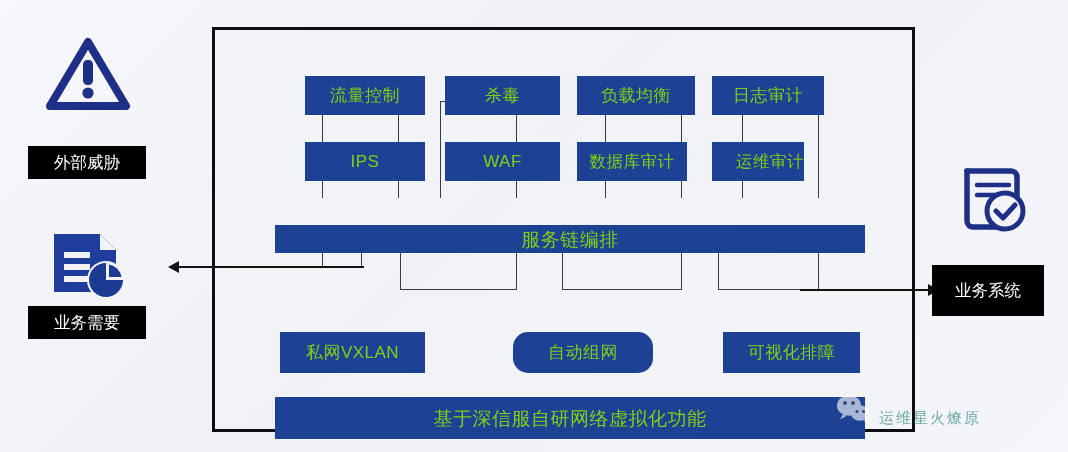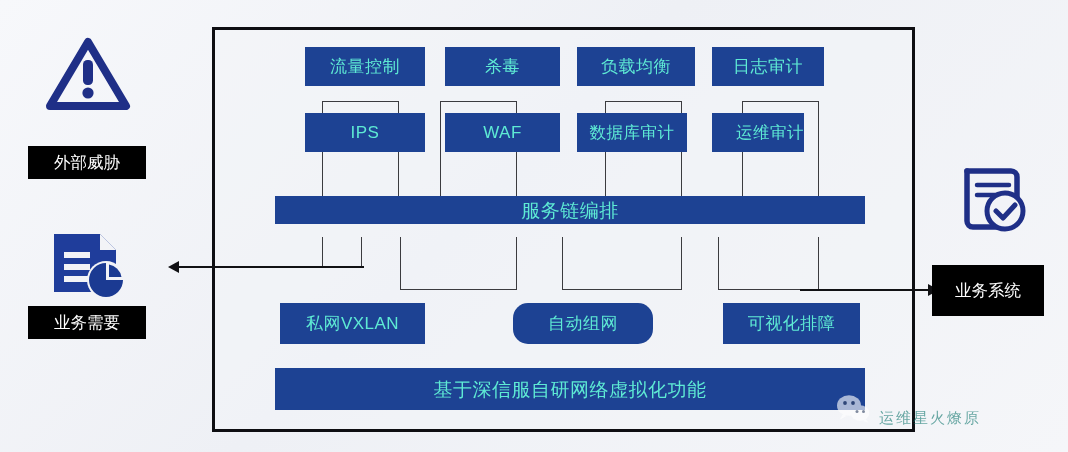--- a/index.html
+++ b/index.html
@@ -37,29 +37,30 @@
     width: 703px;
     height: 405px;
     border: 3px solid #0e0e12;
     box-sizing: border-box;
     background: rgba(243,244,248,0.55);
   }
 
   
   .bluebox {
     background: #1d4293;
-    color: #5eead4;
+    color: #84cc16;
     display: flex;
     align-items: center;
     justify-content: center;
     box-sizing: border-box;
     font-size: 17px;
     letter-spacing: 0.5px;
     line-height: 1;
     white-space: nowrap;
+    margin-top: 29px;
   }
   .bluebox.small { font-size: 16.5px; }
   .bluebox.wide  { font-size: 19px; }
 
   
   .bracket {
     border: 1.6px solid #3b3b3f;
     border-top: 1.6px solid #3b3b3f;
     background: transparent;
     box-sizing: border-box;

